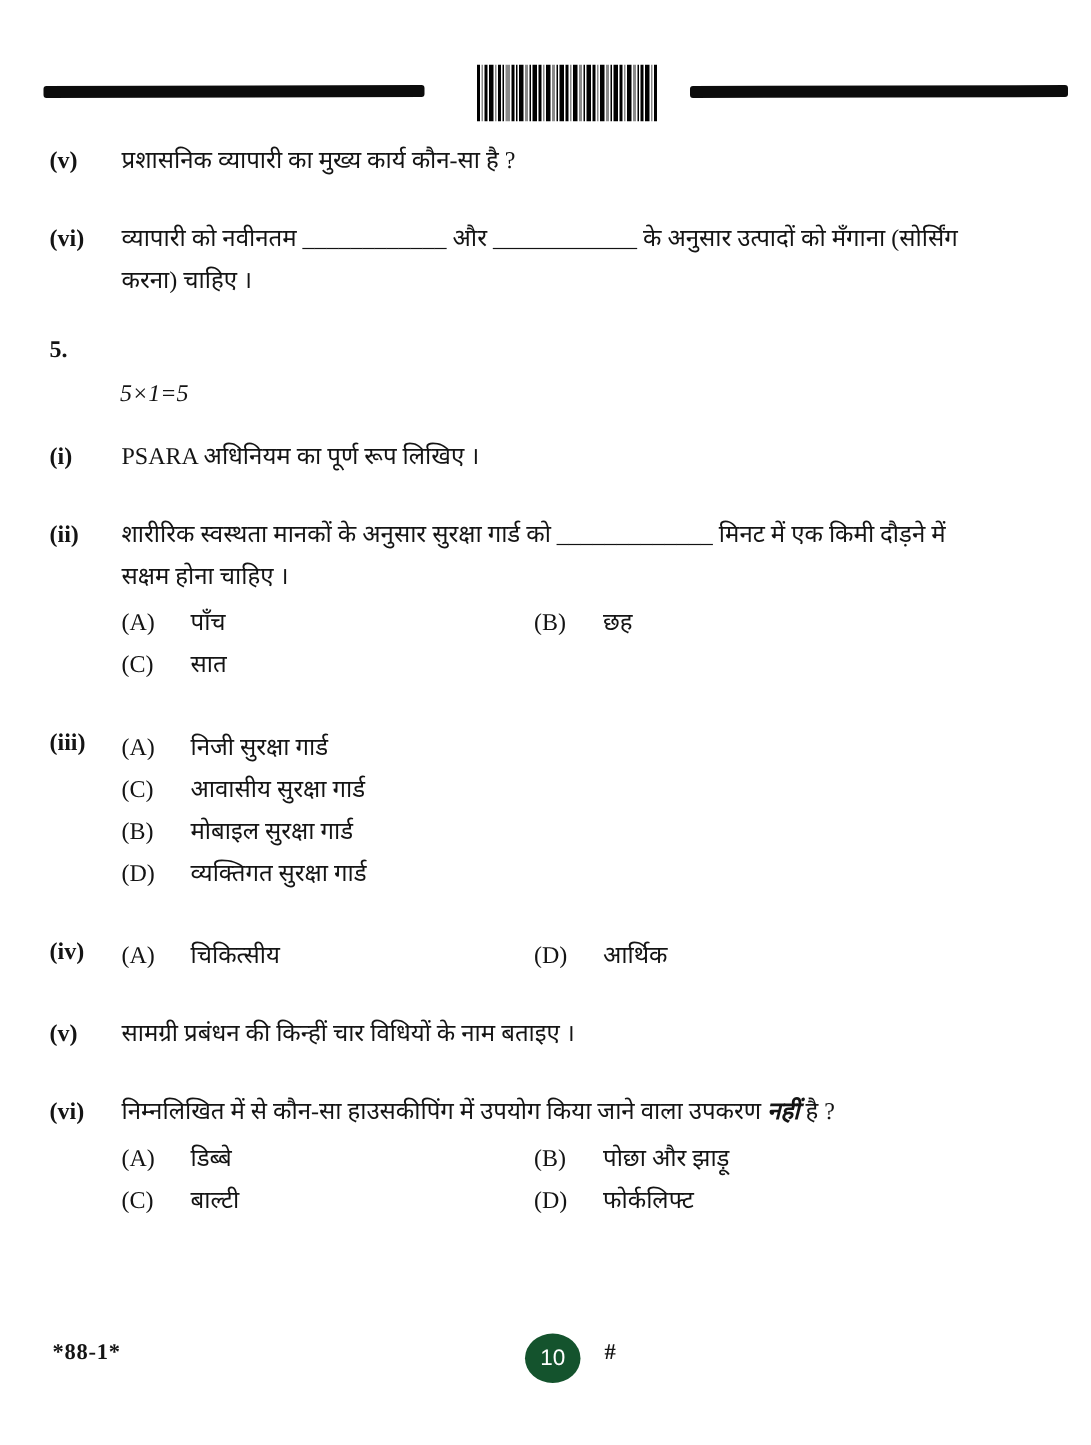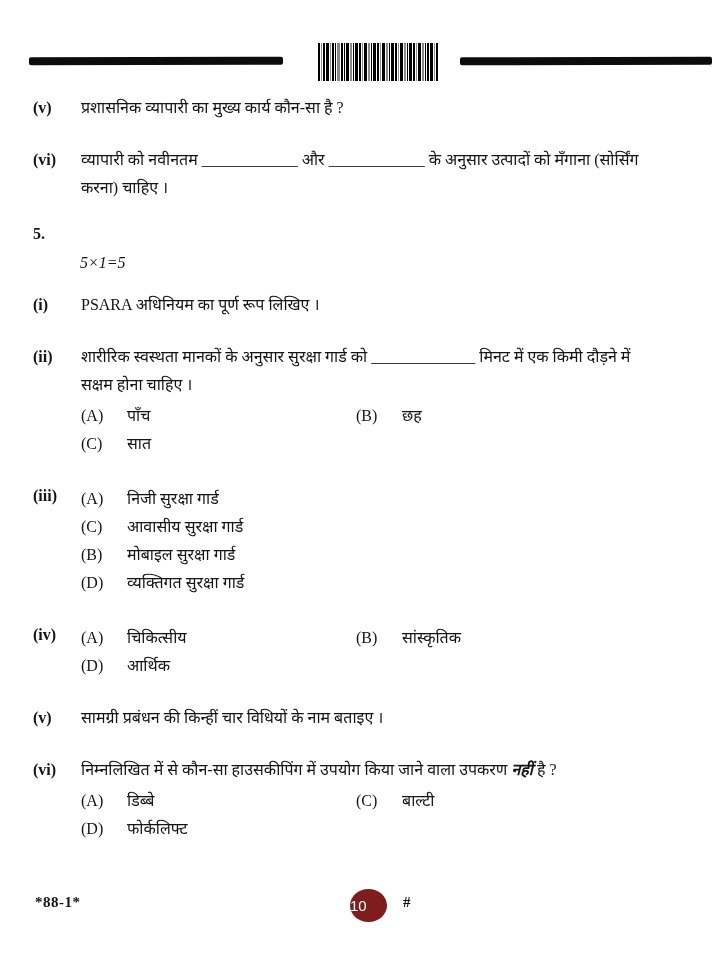--- a/index.html
+++ b/index.html
@@ -31,22 +31,22 @@
   .q5-head{display:flex;margin:18px 0 14px 0;line-height:28px;}
   .q5-num{flex:none;width:47px;font-weight:bold;}
   .q5-title{flex:1;}
   .q5-marks{flex:none;font-style:italic;padding-right:2px;margin-top:29px;}
   .bi{font-weight:bold;font-style:italic;}
   
   .footer{position:absolute;top:889px;left:0;width:612px;height:45px;}
   .code{position:absolute;left:35px;top:5px;font-weight:bold;font-size:15px;letter-spacing:.5px;}
   .page-bubble{
     position:absolute;left:350px;top:0;width:37px;height:33px;
-    background:#7f1d1d;border-radius:50%;color:#fff;
-    line-height:33px;font-size:15px;
+    background:#14532d;border-radius:50%;color:#fff;
+    text-align:center;line-height:33px;font-size:15px;
     font-family:"Liberation Sans","DejaVu Sans",sans-serif;
   }
   .hash{position:absolute;left:403px;top:5px;font-weight:bold;font-size:15px;}
 </style>
 </head>
 <body>
 
 <div class="page">
 
   <div class="hdr">
@@ -145,37 +145,37 @@
                 <div class="opt"><span class="opt-label">(B)</span><span class="opt-text">मोबाइल सुरक्षा गार्ड</span></div>
                 <div class="opt"><span class="opt-label">(D)</span><span class="opt-text">व्यक्तिगत सुरक्षा गार्ड</span></div>
               </div>
             </div>
           </div>
           <div class="q-row">
             <div class="q-num">(iv)</div>
             <div class="q-body">
               <div class="opts grid">
                 <div class="opt"><span class="opt-label">(A)</span><span class="opt-text">चिकित्सीय</span></div>
-                <div class="opt"><span class="opt-label">(B)</span><span class="opt-text">सांस्कृतिक</span></div>
                 <div class="opt"><span class="opt-label">(D)</span><span class="opt-text">आर्थिक</span></div>
               </div>
             </div>
           </div>
           <div class="q-row">
             <div class="q-num">(v)</div>
             <div class="q-body">
               <div class="q-text"><span>सामग्री प्रबंधन की किन्हीं चार विधियों के नाम बताइए ।</span></div>
             </div>
           </div>
           <div class="q-row">
             <div class="q-num">(vi)</div>
             <div class="q-body">
               <div class="q-text"><span>निम्नलिखित में से कौन-सा हाउसकीपिंग में उपयोग किया जाने वाला उपकरण </span><span class="bi">नहीं</span><span> है ?</span></div>
               <div class="opts grid">
                 <div class="opt"><span class="opt-label">(A)</span><span class="opt-text">डिब्बे</span></div>
+                <div class="opt"><span class="opt-label">(B)</span><span class="opt-text">पोछा और झाड़ू</span></div>
                 <div class="opt"><span class="opt-label">(C)</span><span class="opt-text">बाल्टी</span></div>
                 <div class="opt"><span class="opt-label">(D)</span><span class="opt-text">फोर्कलिफ्ट</span></div>
               </div>
             </div>
           </div>
         </div>
     </section>
   </div>
 
   <div class="footer">

